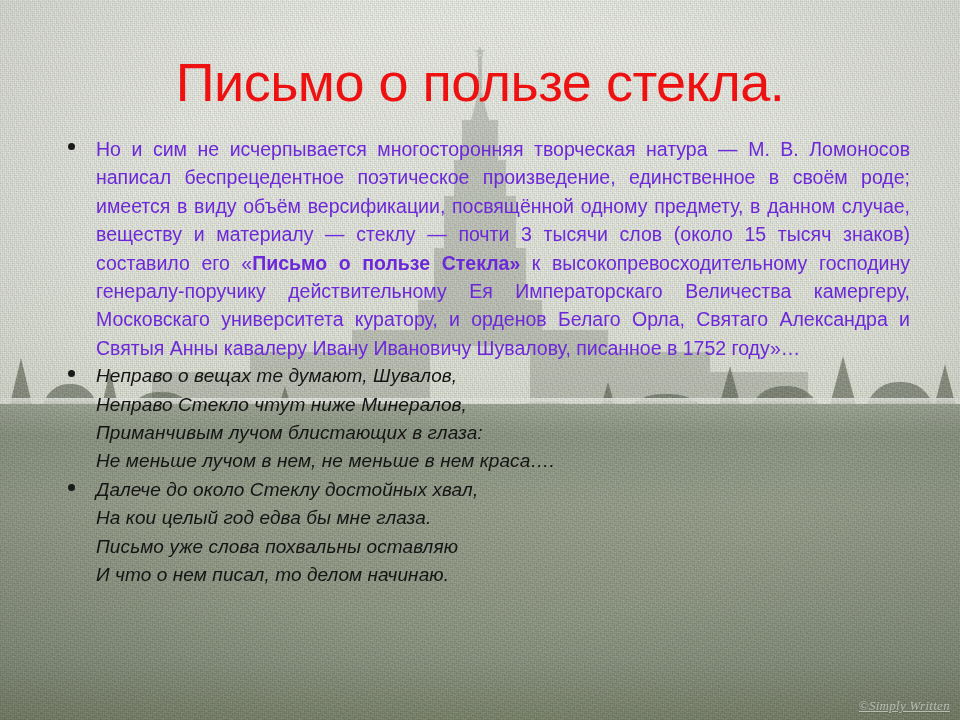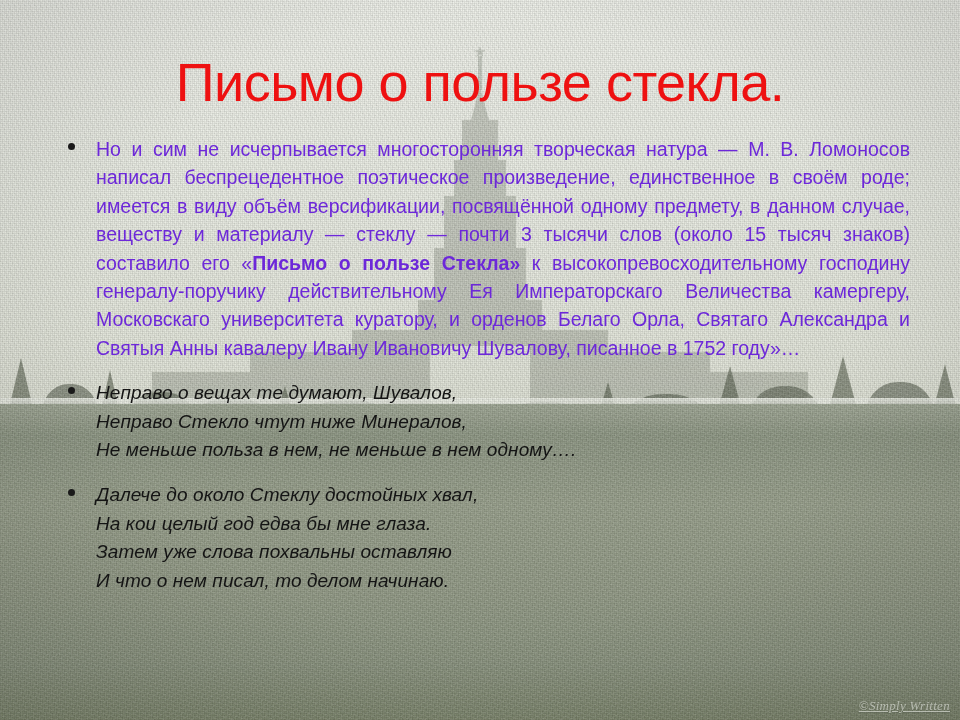--- a/index.html
+++ b/index.html
@@ -86,21 +86,21 @@
     text-align:center;
     font-size:54px;line-height:60px;font-weight:400;
     color:#ee1111;
     letter-spacing:-0.5px;
     white-space:nowrap;
   }
 
   .bullets{position:absolute;left:60px;top:135px;width:850px;}
 
   .bullet{position:relative;padding-left:36px;}
-  .bullet + .bullet{margin-top:17px;}
+  .bullet + .bullet{margin-top:0;}
 
   .dot{
     position:absolute;left:8px;top:8px;
     width:7px;height:7px;border-radius:50%;background:#1a1a1a;
   }
 
   .para{
     margin:0;
     font-size:19.5px;line-height:28.4px;
     color:#6d28d9;
@@ -193,30 +193,31 @@
       <div class="bullet">
         <span class="dot"></span>
         <p class="para"><span>Но и сим не исчерпывается многосторонняя творческая натура — М. В. Ломоносов написал беспрецедентное поэтическое произведение, единственное в своём роде; имеется в виду объём версификации, посвящённой одному предмету, в данном случае, веществу и материалу — стеклу — почти 3 тысячи слов (около 15 тысяч знаков) составило его «</span><b>Письмо о пользе Стекла»</b><span> к высокопревосходительному господину генералу-поручику действительному Ея Императорскаго Величества камергеру, Московскаго университета куратору, и орденов Белаго Орла, Святаго Александра и Святыя Анны кавалеру Ивану Ивановичу Шувалову, писанное в 1752 году»…</span></p>
       </div>
 
       <div class="bullet">
         <span class="dot"></span>
         <p class="verse">
           <span class="ln">Неправо о вещах те думают, Шувалов,</span>
           <span class="ln">Неправо Стекло чтут ниже Минералов,</span>
-          <span class="ln">Не меньше польза в нем, не меньше в нем одному….</span>
+          <span class="ln">Приманчивым лучом блистающих в глаза:</span>
+          <span class="ln">Не меньше лучом в нем, не меньше в нем краса….</span>
         </p>
       </div>
 
       <div class="bullet">
         <span class="dot"></span>
         <p class="verse">
           <span class="ln">Далече до около Стеклу достойных хвал,</span>
           <span class="ln">На кои целый год едва бы мне глаза.</span>
-          <span class="ln">Затем уже слова похвальны оставляю</span>
+          <span class="ln">Письмо уже слова похвальны оставляю</span>
           <span class="ln">И что о нем писал, то делом начинаю.</span>
         </p>
       </div>
 
     </div>
 
     <div class="watermark">©Simply Written</div>
   </div>
 
 </div>

